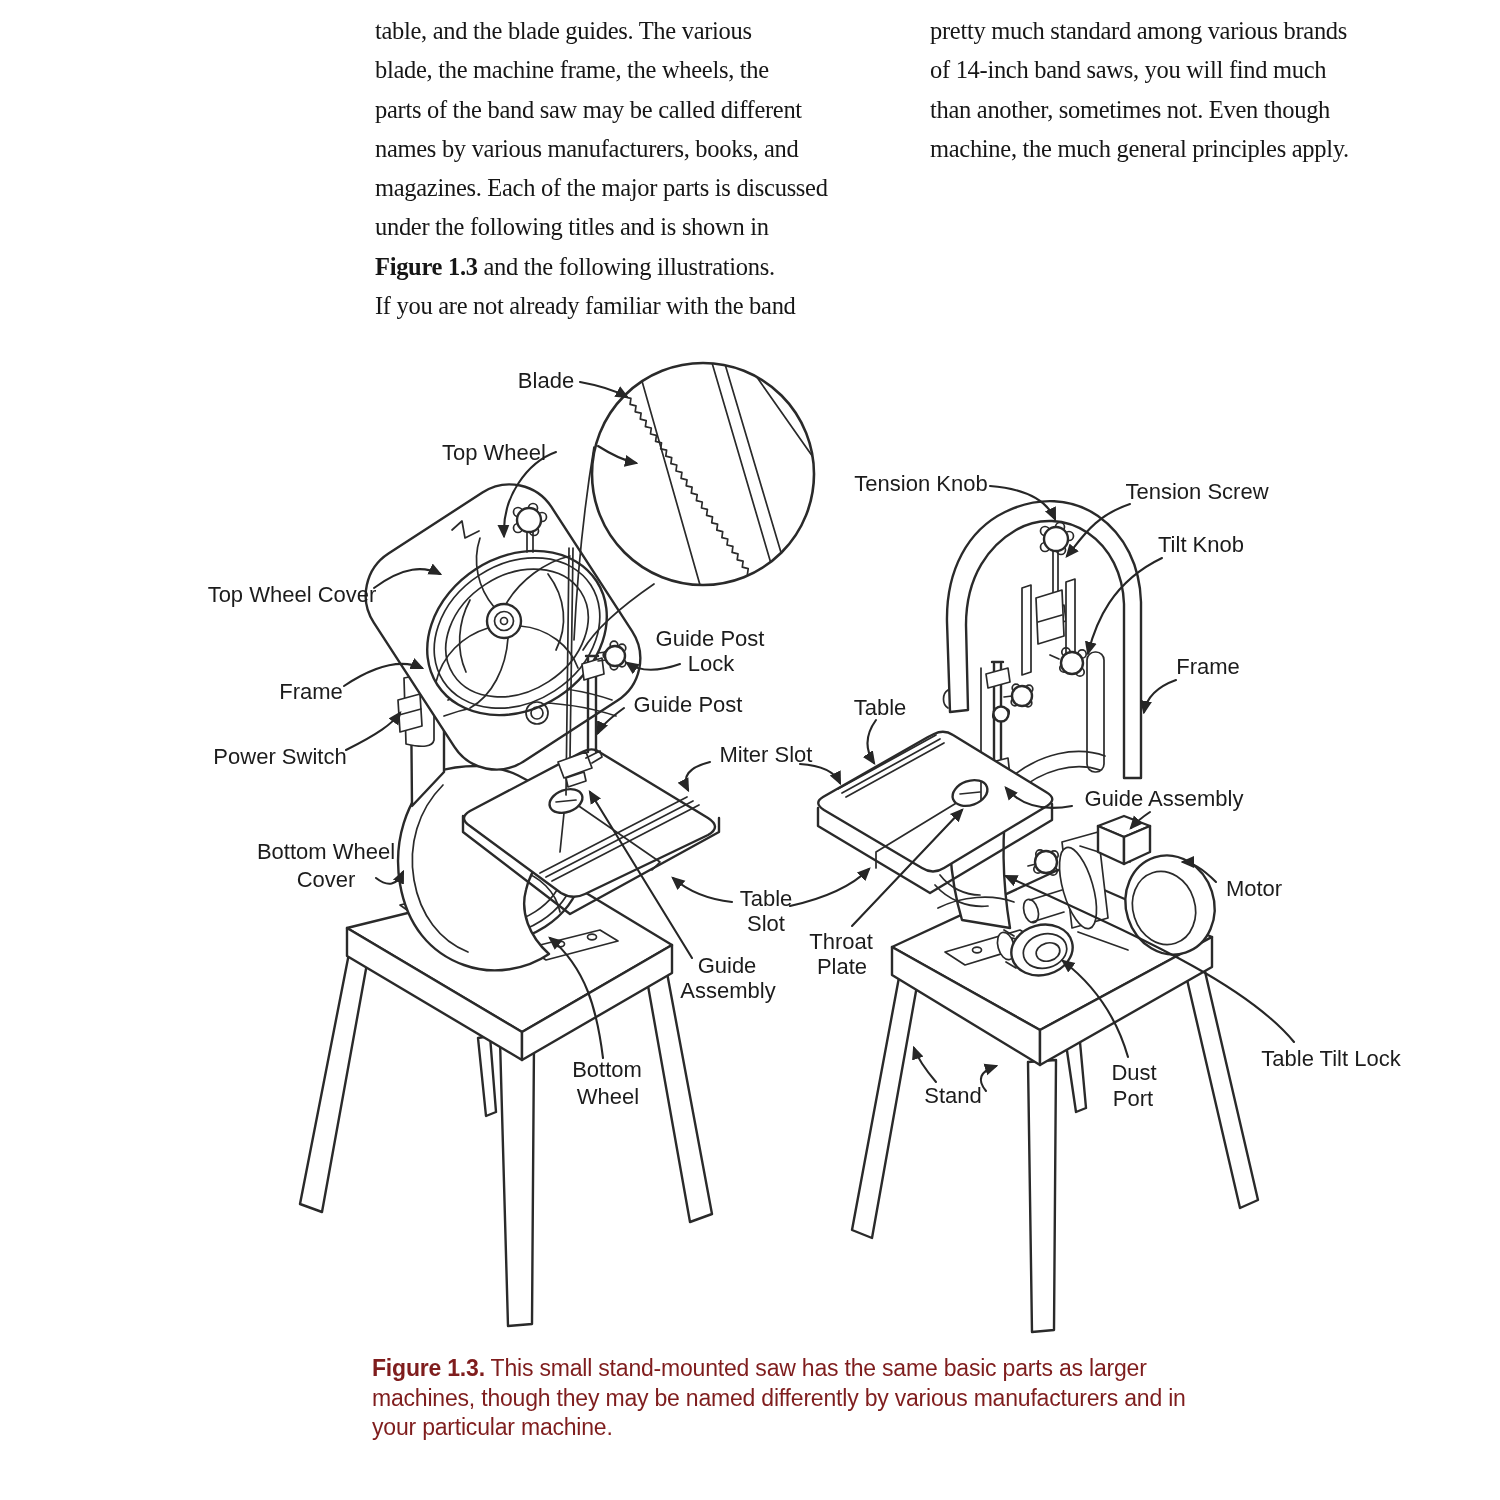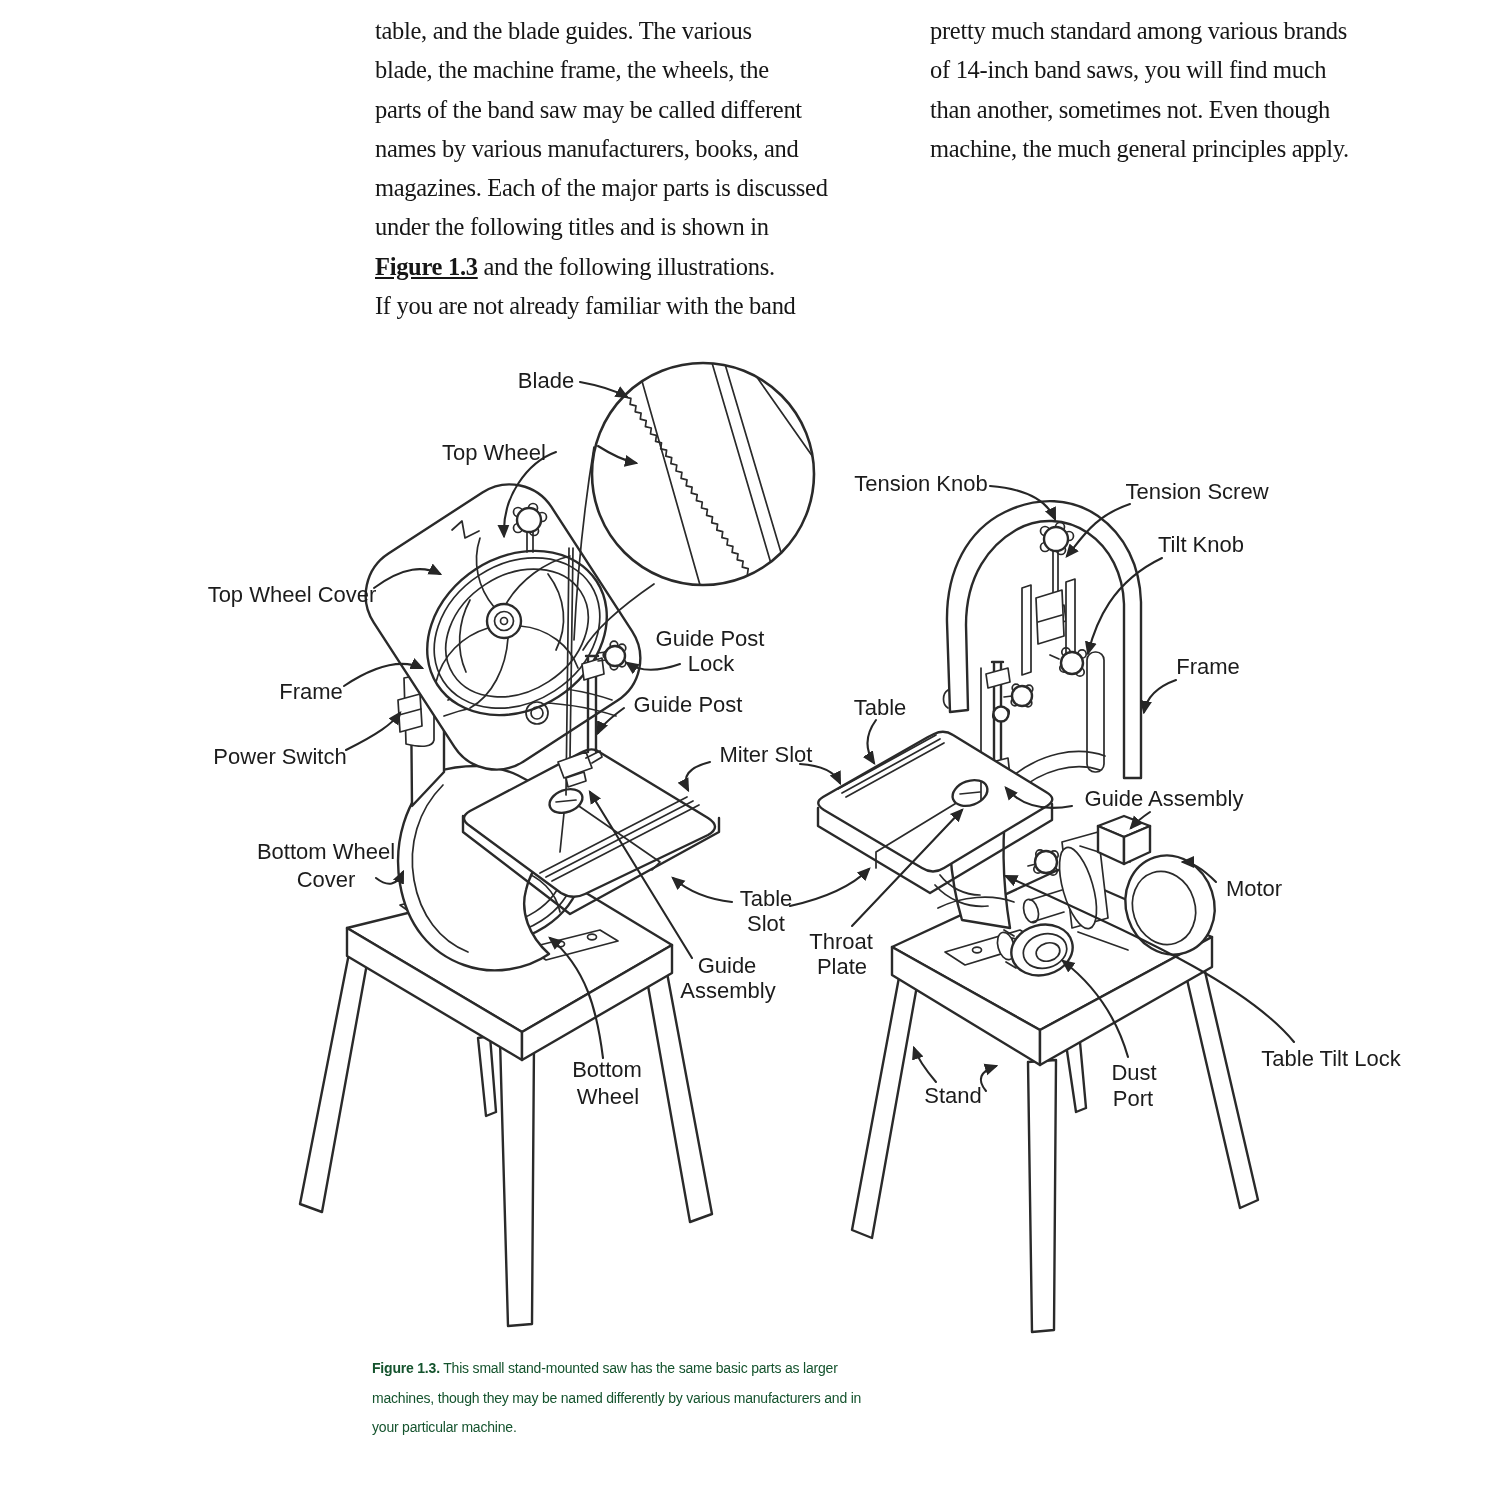--- a/index.html
+++ b/index.html
@@ -3,23 +3,23 @@
 <meta charset="utf-8">
 <style>
   html,body{margin:0;padding:0;background:#fff;}
   .page{position:relative;width:1500px;height:1500px;background:#ffffff;overflow:hidden;
         font-family:"Liberation Serif", serif;}
   .col{position:absolute;color:#161616;font-size:24.5px;letter-spacing:-0.3px;
        line-height:39.3px;white-space:nowrap;}
   .col-left{left:375px;top:11px;}
   .col-right{left:885px;top:11px;margin-left:45px;}
   .tline{height:39.3px;}
-  .bold{font-weight:bold;text-decoration:underline;}
+  .bold{font-weight:bold;}
   .caption{position:absolute;left:372px;top:1354px;font-family:"Liberation Sans", sans-serif;
-           font-size:14px;line-height:29.6px;color:#14532d;letter-spacing:-0.2px;white-space:nowrap;}
+           font-size:23px;line-height:29.6px;color:#7f1d1d;letter-spacing:-0.2px;white-space:nowrap;}
   .caption .lead{font-weight:bold;}
   svg.figure{position:absolute;left:0;top:0;width:1500px;height:1500px;}
   svg .lbl{font-family:"Liberation Sans", sans-serif;font-size:22px;fill:#1c1c1c;}
   svg path,svg line,svg ellipse,svg circle,svg rect,svg polyline{
       fill:none;stroke:#2a2a2a;stroke-width:2.4;stroke-linecap:round;stroke-linejoin:round;}
   svg .fillw{fill:#ffffff;}
   svg .thin{stroke-width:1.7;}
   svg .leader{fill:none;stroke:#262626;stroke-width:2.1;}
   svg text{stroke:none;}
 </style>

